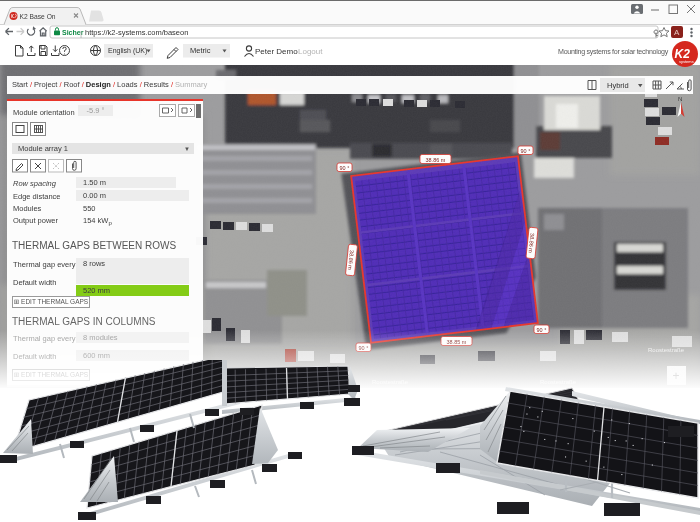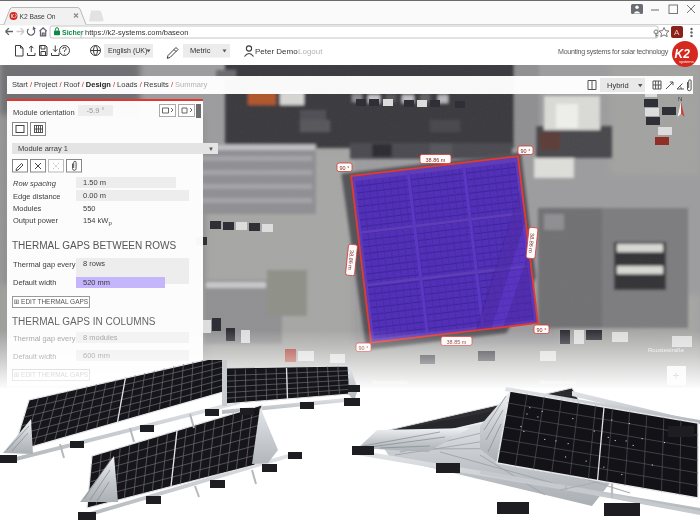--- a/index.html
+++ b/index.html
@@ -236,21 +236,21 @@
     <svg class="abs" style="left:5px;top:21px" width="40" height="15" viewBox="0 0 40 15">
       <rect x="0.5" y="0.5" width="15" height="13" fill="#fff" stroke="#888"></rect>
       <rect x="18.5" y="0.5" width="15" height="13" fill="#fff" stroke="#888"></rect>
       <rect x="4" y="3.5" width="8" height="7" fill="none" stroke="#444" stroke-width="1"></rect>
       <g stroke="#444" stroke-width="0.9">
         <path d="M22.5 3.5 v7 M24.5 3.5 v7 M26.5 3.5 v7 M28.5 3.5 v7 M30.5 3.5 v7"></path>
         <path d="M22 3.5 h9 M22 7 h9 M22 10.5 h9"></path>
       </g>
     </svg>
 
-    <div class="abs" style="left:5px;top:42px;width:206px;height:11px;background:#e4e4e4;line-height:11px;">
+    <div class="abs" style="left:5px;top:42px;width:182px;height:11px;background:#e4e4e4;line-height:11px;">
       <span style="margin-left:6px;">Module array 1</span>
       <span class="abs" style="right:4px;top:1px;color:#555;font-size:6px;">▼</span>
     </div>
 
     <svg class="abs" style="left:5px;top:58px" width="75" height="14" viewBox="0 0 75 14">
       <rect x="0.5" y="0.5" width="15" height="12.5" fill="#fff" stroke="#888"></rect>
       <rect x="18.5" y="0.5" width="15" height="12.5" fill="#fff" stroke="#888"></rect>
       <rect x="36.5" y="0.5" width="15" height="12.5" fill="#fff" stroke="#bbb"></rect>
       <rect x="54.5" y="0.5" width="15" height="12.5" fill="#fff" stroke="#888"></rect>
       <g stroke="#444" fill="none" stroke-width="1">
@@ -269,21 +269,21 @@
     <div class="abs" style="left:69px;top:89px;width:113px;height:11px;background:#ededed;line-height:11px;"><span style="margin-left:7px;">0.00 m</span></div>
     <div class="abs" style="left:6px;top:103px;">Modules</div>
     <div class="abs" style="left:76px;top:103px;">550</div>
     <div class="abs" style="left:6px;top:115px;">Output power</div>
     <div class="abs" style="left:76px;top:115px;">154 kW<span style="font-size:6px;vertical-align:-2px;">p</span></div>
 
     <div class="abs" style="left:5px;top:139px;font-size:10px;color:#555;">THERMAL GAPS BETWEEN ROWS</div>
     <div class="abs" style="left:6px;top:159px;">Thermal gap every</div>
     <div class="abs" style="left:69px;top:157px;width:113px;height:26px;background:#ededed;line-height:11px;"><span style="margin-left:7px;">8 rows</span></div>
     <div class="abs" style="left:6px;top:177px;">Default width</div>
-    <div class="abs" style="left:69px;top:176px;width:89px;height:11px;background:#c4b5fd;line-height:11px;"><span style="margin-left:7px;">520 mm</span></div>
+    <div class="abs" style="left:69px;top:184px;width:113px;height:11px;background:#84cc16;line-height:11px;"><span style="margin-left:7px;">520 mm</span></div>
 
     <div class="abs" style="left:5px;top:195px;width:78px;height:12px;border:1px solid #999;background:#fff;font-size:6.5px;color:#555;line-height:10px;text-align:center;white-space:nowrap;">⊞ EDIT THERMAL GAPS</div>
 
     <div class="abs" style="left:5px;top:215px;font-size:10px;color:#666;">THERMAL GAPS IN COLUMNS</div>
     <div class="abs" style="left:6px;top:233px;color:#aaa;">Thermal gap every</div>
     <div class="abs" style="left:69px;top:231px;width:113px;height:11px;background:#f3f3f3;line-height:11px;color:#aaa;"><span style="margin-left:7px;">8 modules</span></div>
     <div class="abs" style="left:6px;top:251px;color:#aaa;">Default width</div>
     <div class="abs" style="left:69px;top:249px;width:113px;height:11px;background:#f3f3f3;line-height:11px;color:#aaa;"><span style="margin-left:7px;">600 mm</span></div>
     <div class="abs" style="left:5px;top:268px;width:78px;height:12px;border:1px solid #ccc;background:#fff;font-size:6.5px;color:#bbb;line-height:10px;text-align:center;white-space:nowrap;">⊞ EDIT THERMAL GAPS</div>
 

